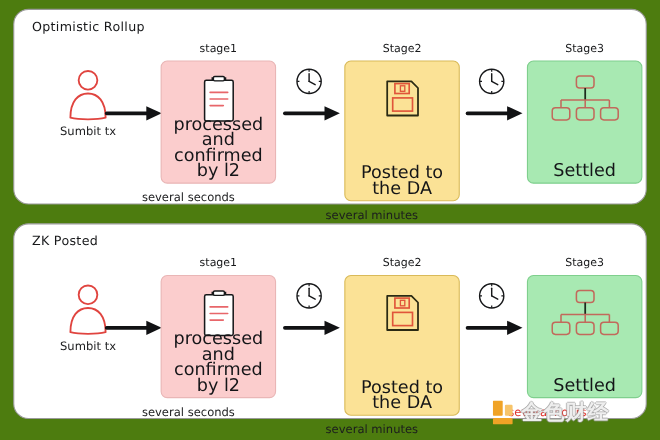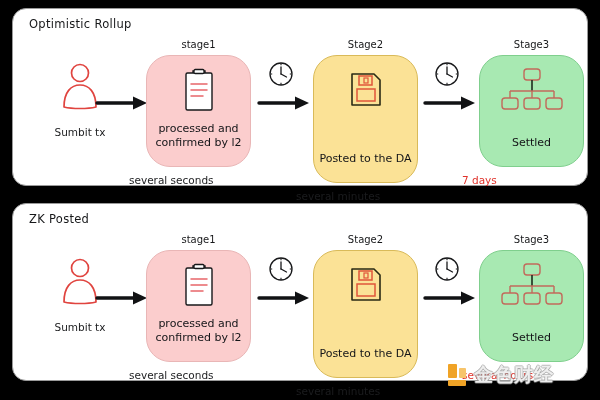--- a/index.html
+++ b/index.html
@@ -11,21 +11,21 @@
     width: 600px;
     height: 400px;
     font-family: "DejaVu Sans", sans-serif;
     overflow: hidden;
     position: relative;
   }
   .canvas {
     position: relative;
     width: 600px;
     height: 400px;
-    background: #000000;
+    background: #4d7c0f;
   }
 
   
   .panel {
     position: absolute;
     left: 12px;
     width: 576px;
     box-sizing: border-box;
     border: 1.4px solid #9a9a9a;
     border-radius: 14px;
@@ -63,21 +63,21 @@
   }
   .person-icon {
     width: 44px;
     height: 50px;
     margin: 0 auto;
     display: block;
   }
   .caption-under {
     font-size: 10.5px;
     color: #1b1c1e;
-    margin-top: 15px;
+    margin-top: 3px;
     white-space: nowrap;
   }
 
   
   .arrow {
     position: absolute;
     width: 56px;
     height: 18px;
   }
   .arrow-1 { left: 82px;  top: 85px; }
@@ -90,38 +90,38 @@
     width: 26px;
     height: 26px;
   }
   .clock-1 { left: 255px; top: 52px; }
   .clock-2 { left: 421px; top: 52px; }
 
   
   .stage {
     position: absolute;
     box-sizing: border-box;
-    border-radius: 24px;
+    border-radius: 6px;
     text-align: center;
   }
   .stage-label {
     position: absolute;
     top: -17px;
     left: 0;
     width: 100%;
     font-size: 10px;
     color: #17181a;
     text-align: center;
   }
   .stage-body-text {
     position: absolute;
     left: 4px;
     right: 4px;
-    bottom: 16px;
-    font-size: 11px;
+    bottom: 4px;
+    font-size: 16px;
     line-height: 14px;
     color: #141518;
   }
   .stage-footer {
     position: absolute;
     bottom: -20px;
     left: -18px;
     right: -18px;
     font-size: 10.5px;
     color: #1b1c1e;
@@ -271,21 +271,20 @@
             <rect x="23" y="2" width="16" height="11" rx="3" fill="none" stroke="#c2695b" stroke-width="1.4"></rect>
             <path d="M31 13 L31 24" stroke="#1d2b1d" stroke-width="1.6"></path>
             <path d="M9 24 L53 24" stroke="#c2695b" stroke-width="1.4"></path>
             <path d="M9 24 L9 31 M31 24 L31 31 M53 24 L53 31" stroke="#c2695b" stroke-width="1.4"></path>
             <rect x="1" y="31" width="16" height="11" rx="3" fill="none" stroke="#c2695b" stroke-width="1.4"></rect>
             <rect x="23" y="31" width="16" height="11" rx="3" fill="none" stroke="#c2695b" stroke-width="1.4"></rect>
             <rect x="45" y="31" width="16" height="11" rx="3" fill="none" stroke="#c2695b" stroke-width="1.4"></rect>
           </svg>
         </div>
         <div class="stage-body-text">Settled</div>
-        <div class="stage-footer warn">7 days</div>
       </div>
 
     </div>
   </div>
 
   <div class="panel panel-bottom">
     <div class="panel-title">ZK Posted</div>
 
     <div class="flow">
 

